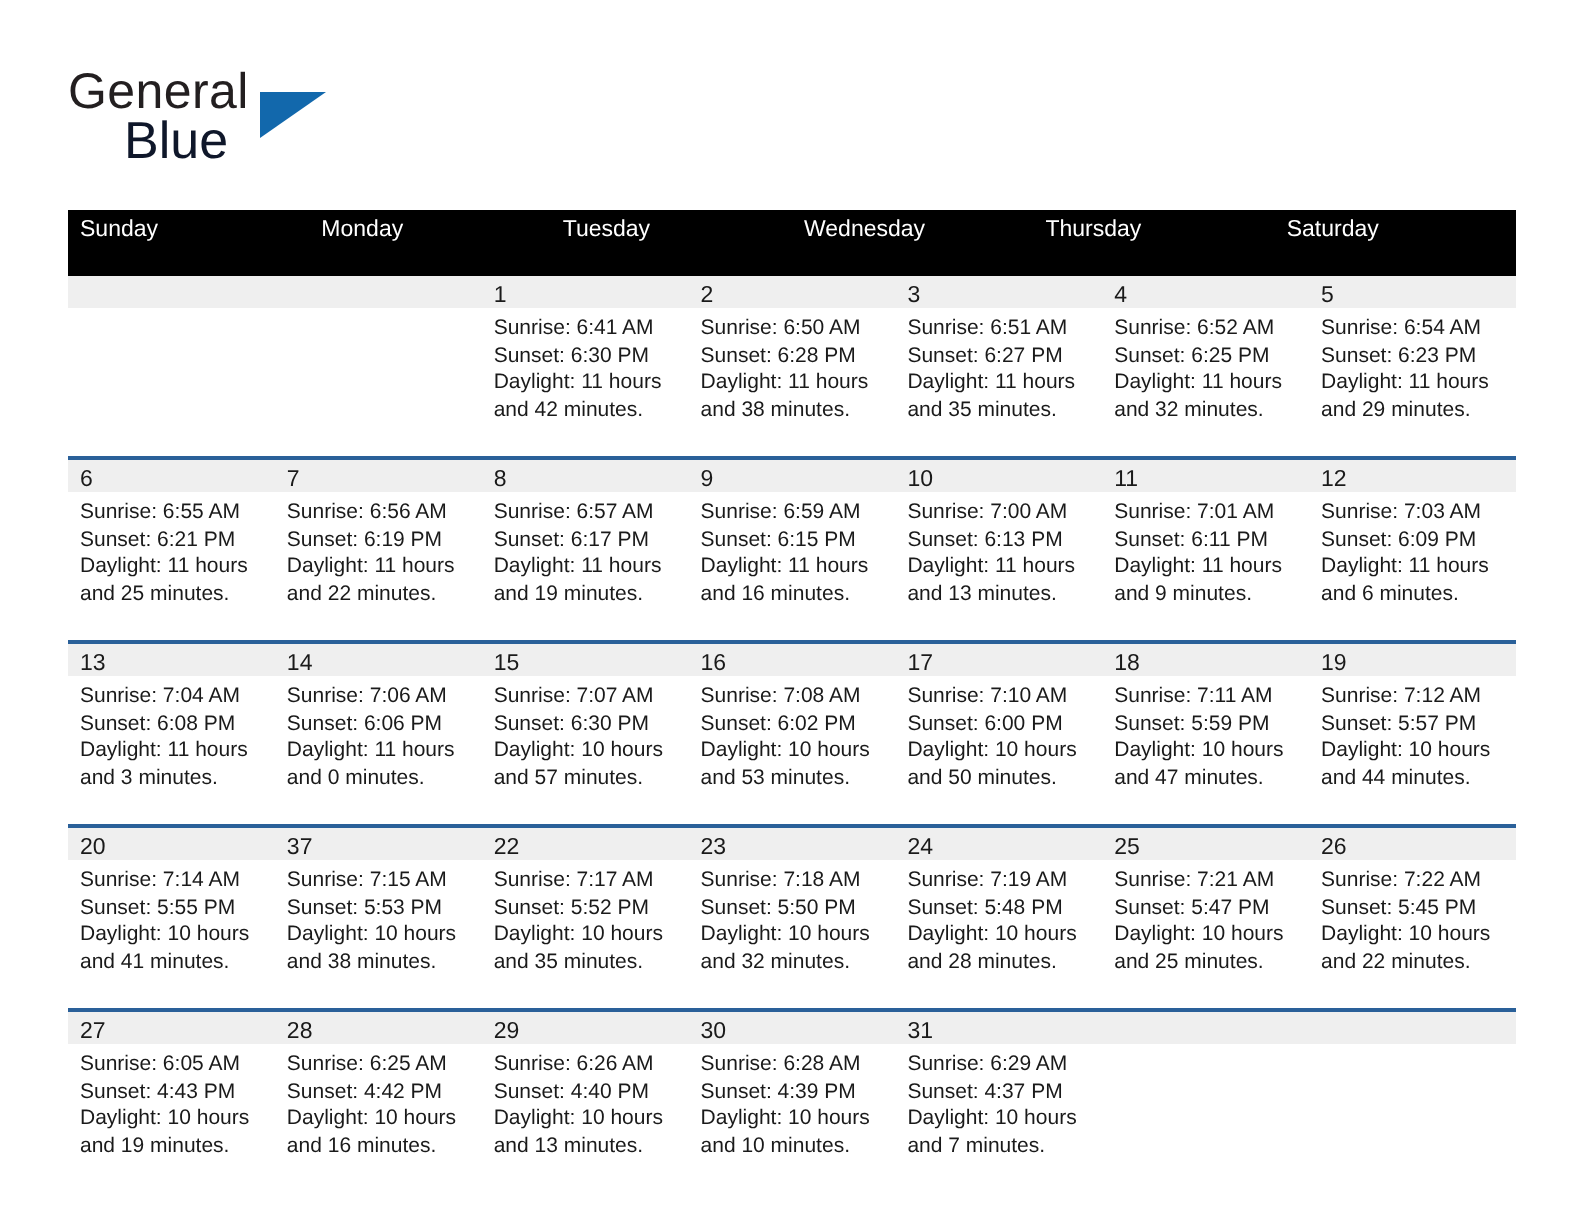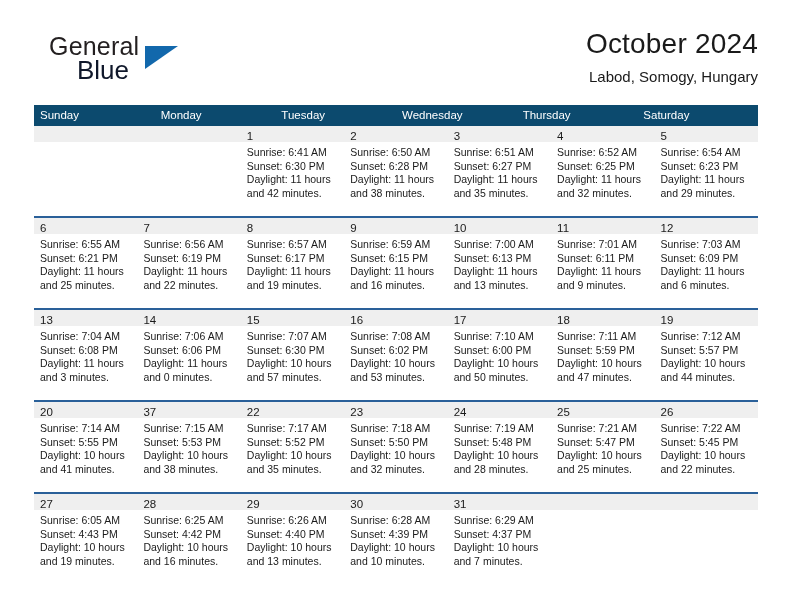--- a/index.html
+++ b/index.html
@@ -28,21 +28,20 @@
     top: 28px;
     right: 34px;
     height: 70px;
   }
   .logo {
     position: absolute;
     left: 0;
     top: 6px;
     width: 170px;
     height: 60px;
-    margin-left: 15px;
   }
   .logo-general {
     position: absolute;
     left: 0;
     top: 0;
     font-size: 25px;
     letter-spacing: 0.2px;
     color: #231f20;
     font-family: "Liberation Sans", sans-serif;
     line-height: 1;
@@ -90,22 +89,22 @@
 
   
   .calendar {
     position: absolute;
     left: 34px;
     top: 105px;
     width: 724px;
   }
   .weekday-row {
     display: flex;
-    background: #0c4a6e;
-    height: 21px;
+    background: #000000;
+    height: 33px;
   }
   .weekday {
     flex: 1 1 0;
     color: #ffffff;
     font-size: 11.5px;
     line-height: 21px;
     padding-left: 6px;
     box-sizing: border-box;
     white-space: nowrap;
   }
@@ -157,24 +156,20 @@
 <div class="page">
 
   <div class="top-bar">
 
     <div class="logo">
       <span class="logo-general">General</span>
       <span class="logo-triangle"></span>
       <span class="logo-blue">Blue</span>
     </div>
 
-    <div class="title-block">
-      <div class="cal-title">October 2024</div>
-      <div class="cal-subtitle">Labod, Somogy, Hungary</div>
-    </div>
 
   </div>
 
   <div class="calendar">
 
     <div class="weekday-row">
       <div class="weekday">Sunday</div>
       <div class="weekday">Monday</div>
       <div class="weekday">Tuesday</div>
       <div class="weekday">Wednesday</div>

